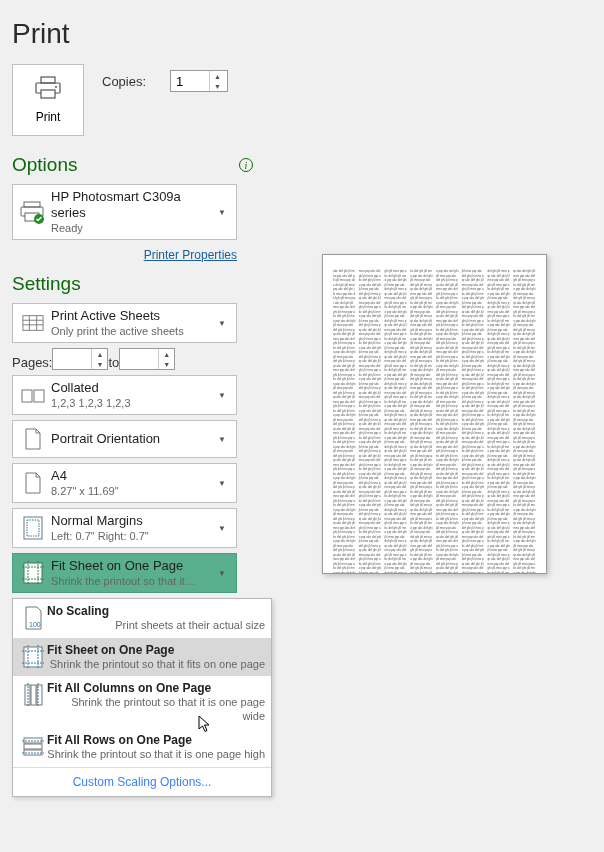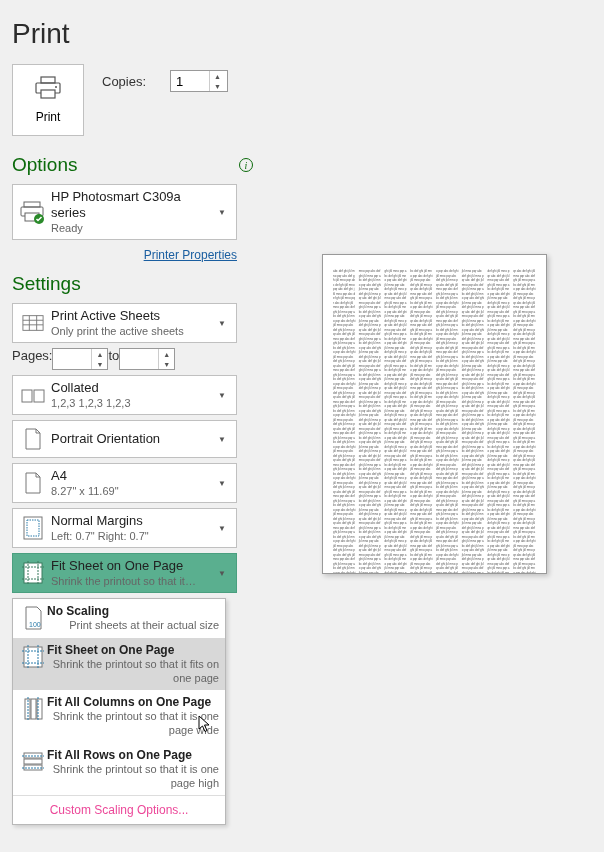--- a/index.html
+++ b/index.html
@@ -26,37 +26,37 @@
 .dropdown .dtext { flex: 1; display: flex; flex-direction: column; line-height: 1.25; padding-left: 4px; }
 .dropdown .dtext .dmain { font-size: 13px; color: #222; }
 .dropdown .dtext .dsub { font-size: 11px; color: #666; }
 .dropdown .dchev { font-size: 8px; color: #555; padding: 0 4px; }
 .dropdown.single { min-height: 32px; }
 .dropdown.single .dtext .dmain { padding: 2px 0; }
 
 .link-row { width: 225px; text-align: right; margin-bottom: 10px; }
 .link { color: #1a5ea0; text-decoration: underline; font-size: 12px; cursor: pointer; }
 
-.pages-row { display: flex; align-items: flex-start; gap: 0; font-size: 13px; color: #333; margin-bottom: 5px; }
+.pages-row { display: flex; align-items: flex-end; gap: 0; font-size: 13px; color: #333; margin-bottom: 5px; }
 .pages-row .spinner { width: 56px; }
 
 svg.doc-icon { width: 18px; height: 22px; }
 svg.sheet-icon { width: 22px; height: 18px; }
 
 .scaling-selected { background: #5aaf8f !important; border-color: #4a9f7f !important; }
 .scaling-selected .dmain, .scaling-selected .dsub { color: #fff; }
 
-.menu { width: 214px; background: #fff; border: 1px solid #b8b8b8; box-shadow: 2px 2px 4px rgba(0,0,0,.15); }
+.menu { width: 260px; background: #fff; border: 1px solid #b8b8b8; box-shadow: 2px 2px 4px rgba(0,0,0,.15); }
 .menu-item { display: flex; align-items: flex-start; padding: 5px 6px; cursor: pointer; }
 .menu-item.hover { background: #d8d8d8; }
 .menu-item .micon { width: 28px; min-width: 28px; display: flex; align-items: flex-start; justify-content: center; padding-top: 2px; }
 .menu-item .mtext { flex: 1; }
 .menu-item .mtext .mtitle { font-size: 12px; font-weight: 600; color: #222; }
 .menu-item .mtext .msub { font-size: 11px; color: #666; line-height: 1.3; text-align: right; }
-.menu-footer { border-top: 1px solid #ddd; padding: 7px 10px; text-align: center; font-size: 12px; color: #ec4899; cursor: pointer; }
+.menu-footer { border-top: 1px solid #ddd; padding: 7px 10px; text-align: center; font-size: 12px; color: #3b82f6; cursor: pointer; }
 
 .right-panel { flex: 1; display: flex; flex-direction: column; align-items: center; padding: 30px 10px 10px; position: relative; }
 .preview { width: 225px; height: 320px; background: #fff; border: 1px solid #999; box-shadow: 2px 2px 5px rgba(0,0,0,.2); padding: 14px 10px; overflow: hidden; margin-top: 160px; }
 .preview-content { font-size: 3px; color: #555; line-height: 1.5; column-count: 8; column-gap: 3px; word-break: break-all; }
 
 .cursor-pointer { position: absolute; left: 198px; top: 715px; pointer-events: none; font-size: 15px; color: #000; z-index: 100; }
 </style>
 </head>
 <body>
 

